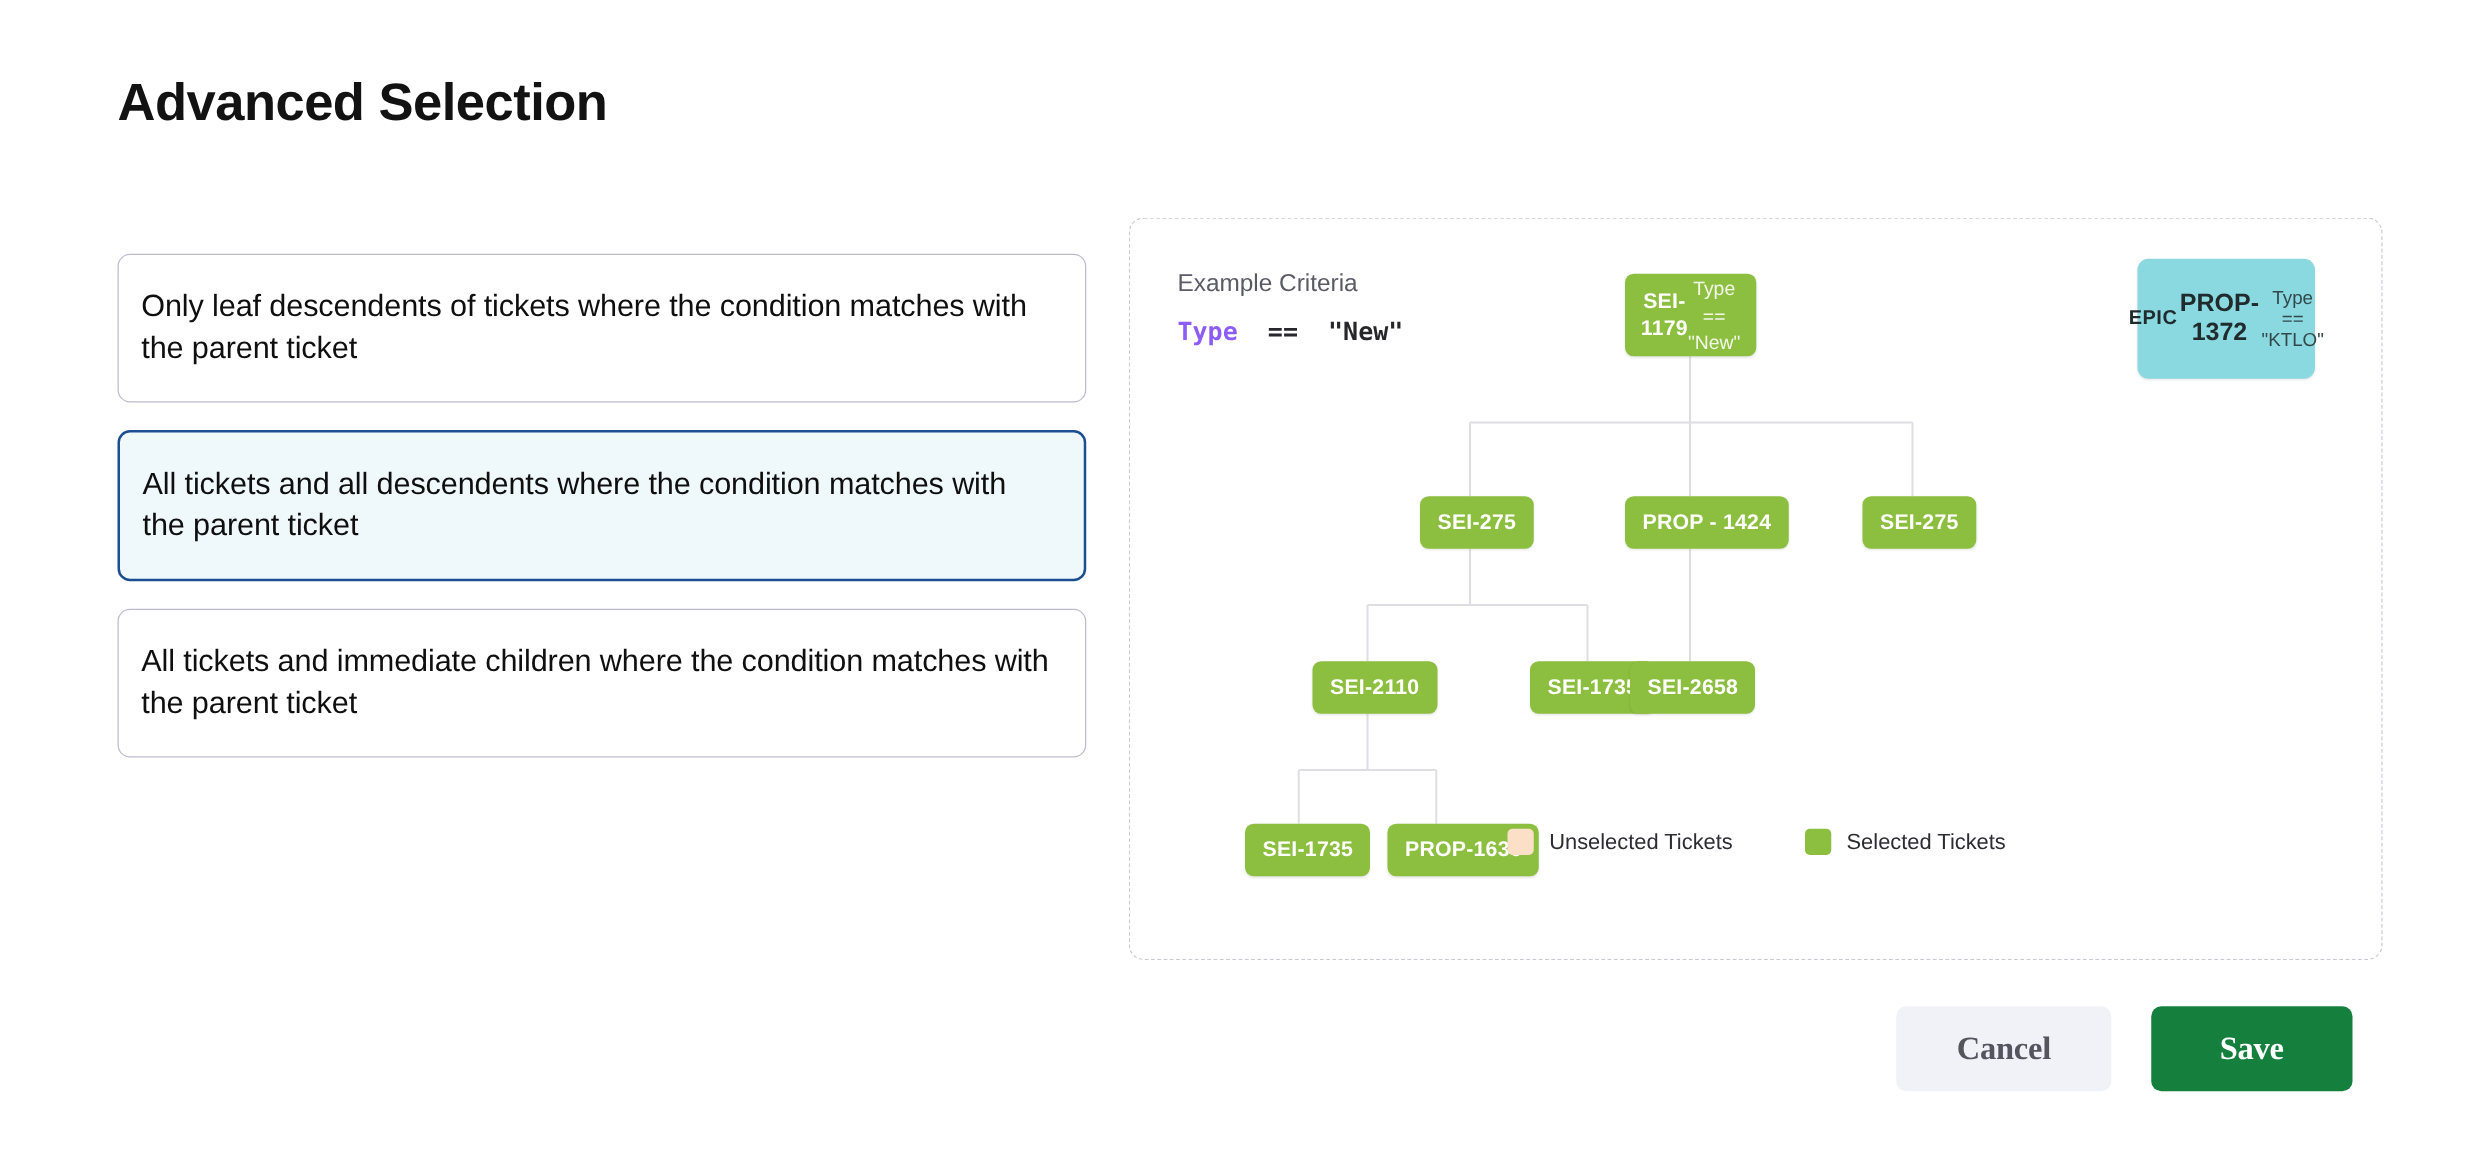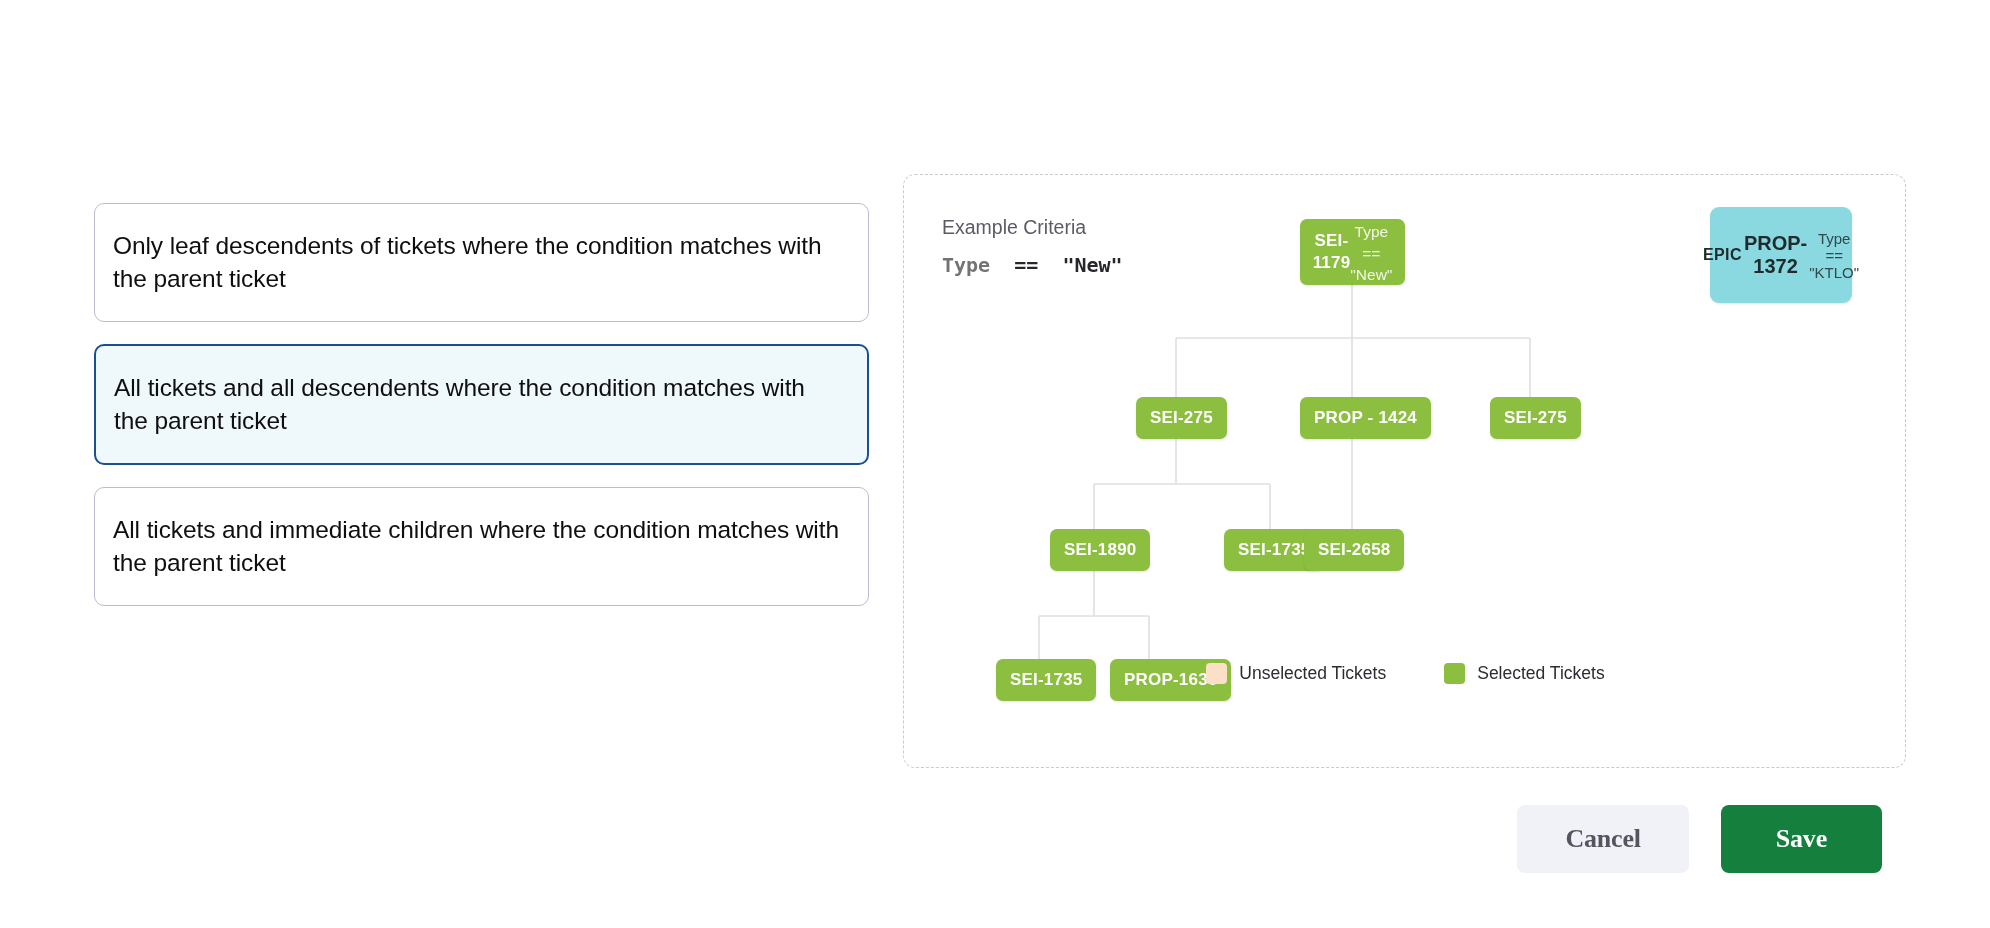--- a/index.html
+++ b/index.html
@@ -79,21 +79,21 @@
   }
   .criteria-expr {
     position: absolute;
     left: 38px;
     top: 78px;
     font-family: "DejaVu Sans Mono", monospace;
     font-size: 20px;
     font-weight: 700;
     white-space: pre;
   }
-  .tok-field { color: #737373; }
+  .tok-field { color: #8b5cf6; }
   .tok-op    { color: #26262b; }
   .tok-val   { color: #26262b; }
 
   
   .edges {
     position: absolute;
     left: 0; top: 0;
     width: 1003px; height: 594px;
     pointer-events: none;
   }
@@ -188,20 +188,21 @@
     background: #15803d;
     color: #ffffff;
     padding: 19px 55px;
   }
 </style>
 </head>
 <body>
 
 <div class="page">
 
+  <div class="page-title">Advanced Selection</div>
 
   <div class="options">
 
     <div class="option-card two-line">
       <div class="option-label">Only leaf descendents of tickets where the condition matches with the parent ticket</div>
     </div>
 
     <div class="option-card selected two-line">
       <div class="option-label">All tickets and all descendents where the condition matches with the parent ticket</div>
     </div>
@@ -261,21 +262,21 @@
 
     <div class="node small" style="left:396px; top:222px;">
       <div class="node-id">PROP - 1424</div>
     </div>
 
     <div class="node small" style="left:586px; top:222px;">
       <div class="node-id">SEI-275</div>
     </div>
 
     <div class="node small" style="left:146px; top:354px;">
-      <div class="node-id">SEI-1890</div>
+      <div class="node-id">SEI-2110</div>
     </div>
 
     <div class="node small" style="left:320px; top:354px;">
         <div class="node-id">SEI-1735</div>
     </div>
 
     <div class="node small" style="left:400px; top:354px;">
       <div class="node-id">SEI-2658</div>
     </div>
 

